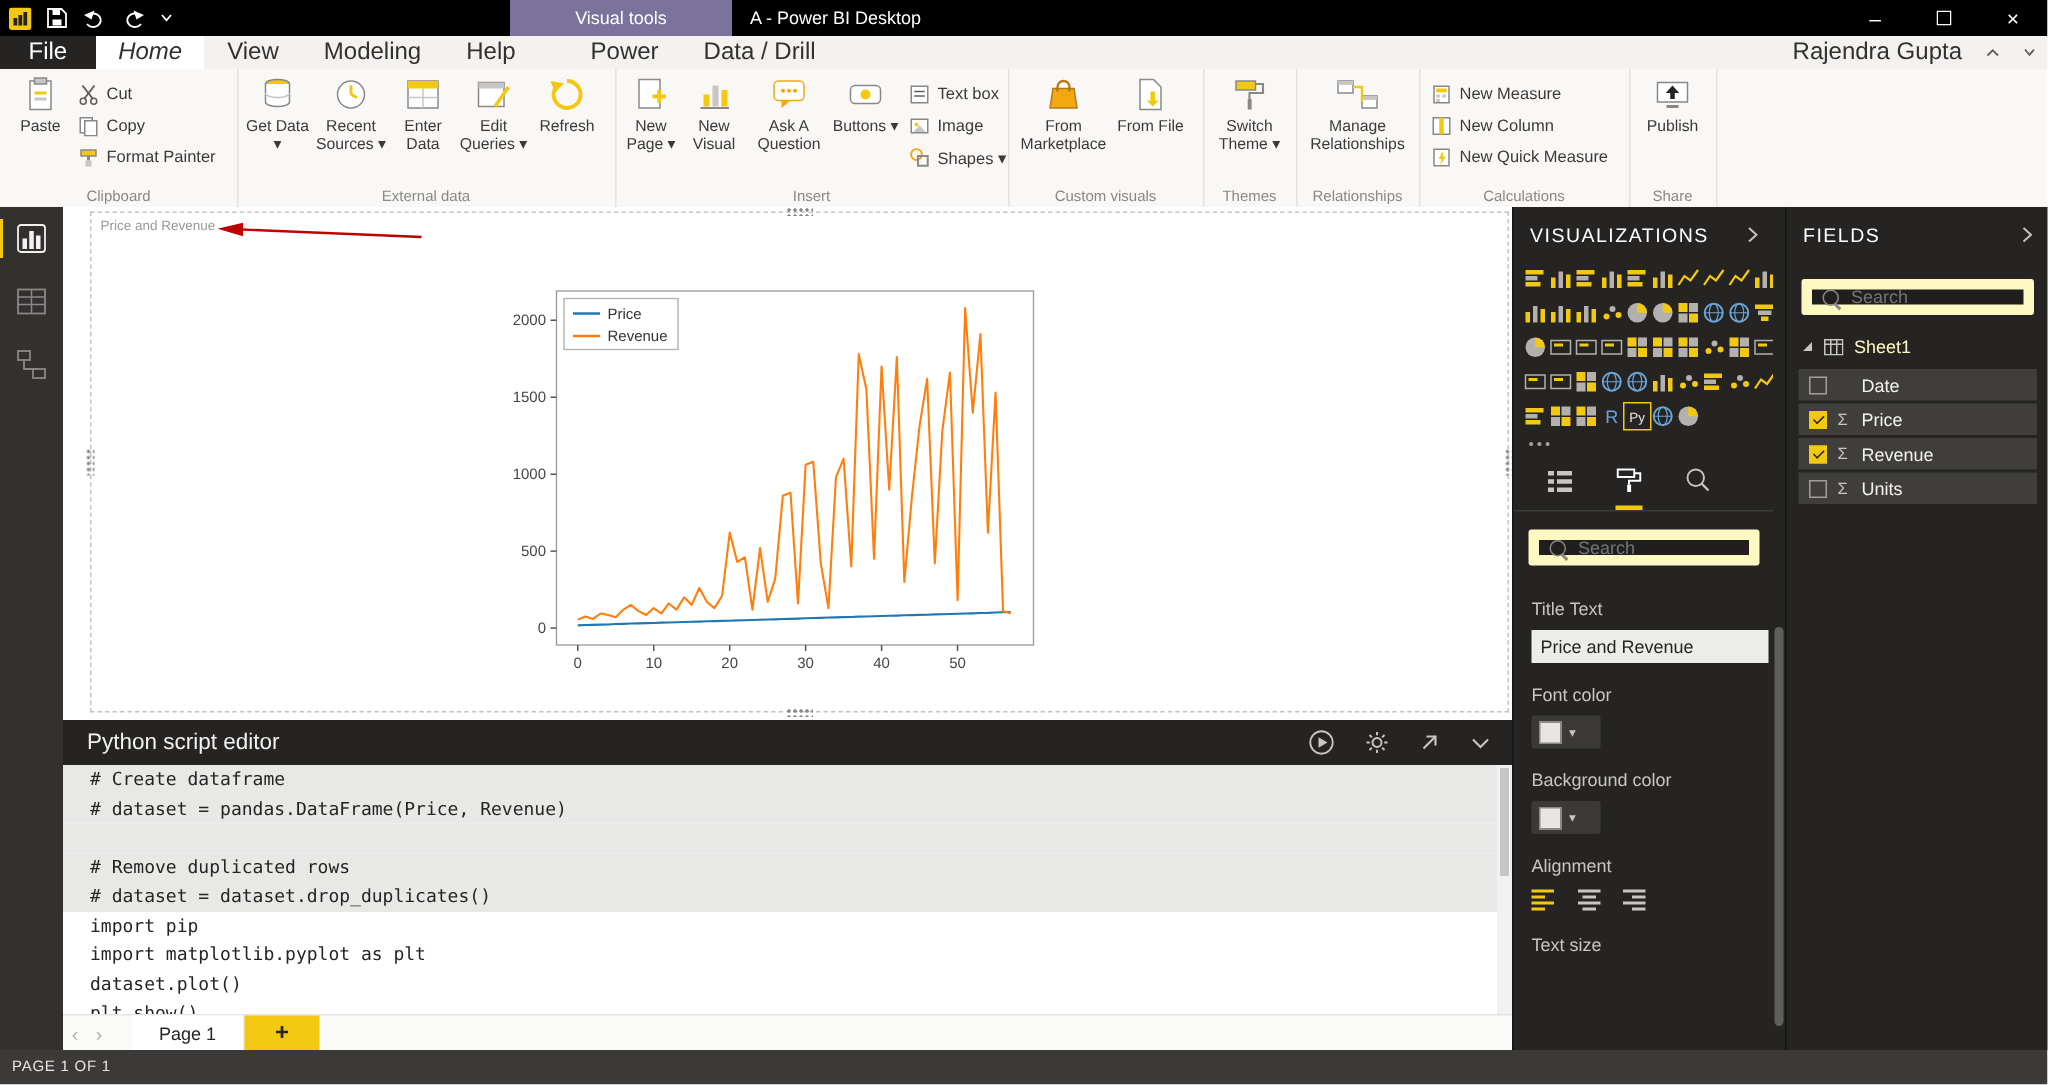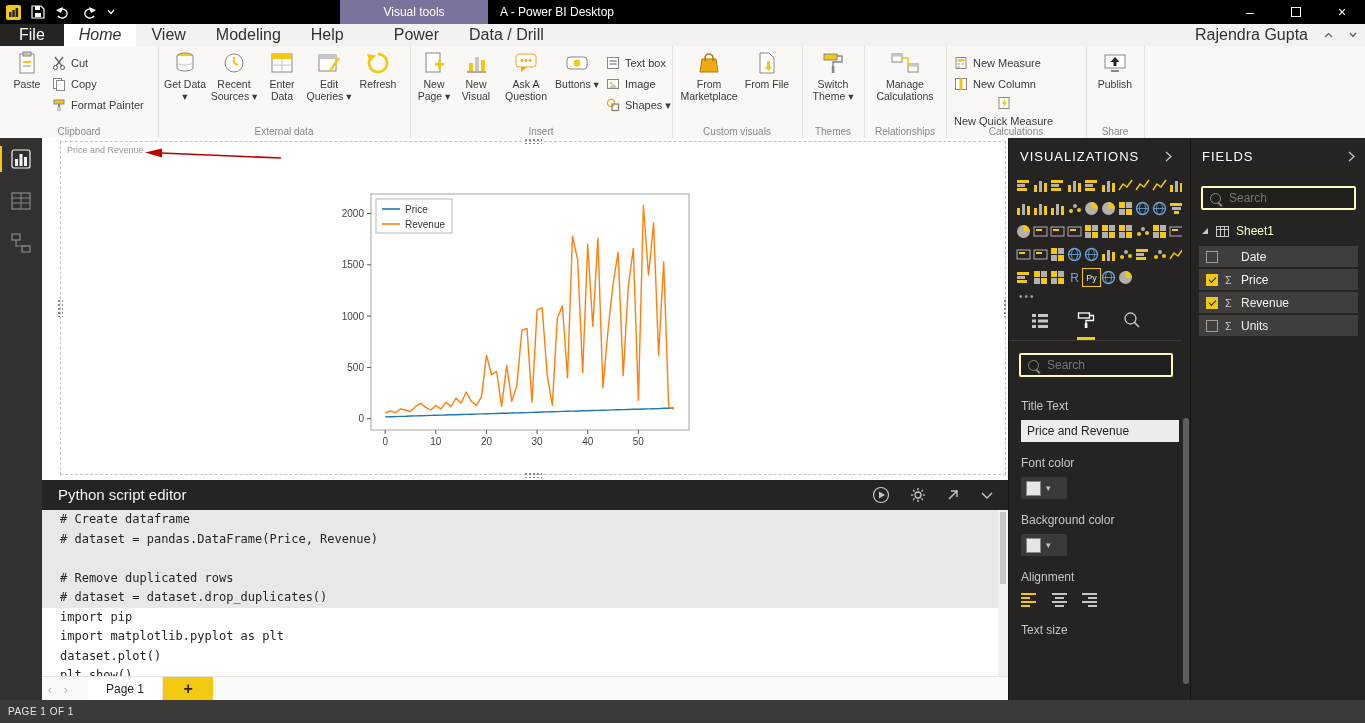--- a/index.html
+++ b/index.html
@@ -76,21 +76,21 @@
   #fieldspanel{left:1190px;width:175px;}
   .panelheader{height:36px;display:flex;align-items:center;justify-content:space-between;padding:0 11px;
                font-size:13px;letter-spacing:1px;color:#fff;}
   #vizgrid{display:grid;grid-template-columns:repeat(10,1fr);gap:8px 2px;padding:4px 7px 2px;}
   .vzcell{width:15px;height:15px;display:flex;align-items:center;justify-content:center;}
   .vzcell.sel{outline:1.5px solid #f2c811;outline-offset:1px;}
   .more{padding:4px 10px 0;color:#a19f9d;font-size:10px;letter-spacing:2px;}
   #viztabs{display:flex;align-items:flex-end;gap:28px;padding:6px 22px 0;height:32px;border-bottom:1px solid #3b3a39;}
   .viztab{padding-bottom:8px;border-bottom:3px solid transparent;}
   .viztab.active{border-bottom-color:#f2c811;}
-  .searchbox{margin:12px 10px 4px;height:24px;background:#201f1e;border:2px solid #fef9c3;border-radius:2px;
+  .searchbox{margin:12px 10px 4px;height:24px;background:#201f1e;border:7px solid #fef9c3;border-radius:2px;
              display:flex;align-items:center;padding:0 7px;gap:6px;box-sizing:border-box;}
   .searchbox input{background:transparent;border:none;outline:none;color:#c8c6c4;font-size:12px;width:100%;
                    font-family:"Liberation Sans",sans-serif;}
   .mag{width:9px;height:9px;border:1.4px solid #8a8886;border-radius:50%;position:relative;flex:none;}
   .mag::after{content:"";position:absolute;left:8px;top:8px;width:5px;height:1.6px;background:#8a8886;transform:rotate(45deg);transform-origin:0 0;}
   .fmt{padding:4px 12px;}
   .fmtlabel{font-size:12px;color:#c8c6c4;margin:14px 0 7px;}
   .fmtinput{width:146px;height:22px;background:#ececeb;border:none;color:#252423;font-size:12px;padding:0 6px;
             font-family:"Liberation Sans",sans-serif;}
   .colorchip{width:46px;height:22px;background:#3b3a39;display:flex;align-items:center;gap:5px;padding:0 5px;
@@ -407,21 +407,21 @@
     <div class="bb" style="left:4px;width:74px;">
       <span class="ricon">
           <svg width="28" height="24">
             <rect x="1" y="3" width="10" height="8" fill="#fff" stroke="#8a8886"></rect>
             <rect x="1" y="3" width="10" height="2.6" fill="#c8c6c4"></rect>
             <rect x="17" y="13" width="10" height="8" fill="#fff" stroke="#8a8886"></rect>
             <rect x="17" y="13" width="10" height="2.6" fill="#c8c6c4"></rect>
             <path d="M11,7 h6 v10" fill="none" stroke="#f2c811" stroke-width="1.6"></path>
           </svg>
         </span>
-      <span>Manage Calculations</span>
+      <span>Manage Relationships</span>
     </div>
     <div class="grp-label">Relationships</div>
   </div>
 
   <div class="grp" style="left:946px;width:140px;">
     <div class="sb" style="left:8px;top:8px;">
       <span>
           <svg width="14" height="14">
             <rect x="2" y="1.5" width="10" height="11" fill="#fff" stroke="#8a8886"></rect>
             <rect x="3.5" y="3" width="7" height="2.6" fill="#f2c811"></rect>
@@ -434,21 +434,21 @@
     </div>
     <div class="sb" style="left:8px;top:29px;">
       <span>
           <svg width="14" height="14">
             <rect x="1.5" y="1.5" width="11" height="11" fill="#fff" stroke="#8a8886"></rect>
             <rect x="5.5" y="1.5" width="3" height="11" fill="#f2c811"></rect>
           </svg>
         </span>
       <span>New Column</span>
     </div>
-    <div class="sb" style="left:8px;top:50px;flex-direction:column;">
+    <div class="sb" style="left:8px;top:50px;">
       <span>
           <svg width="14" height="14">
             <rect x="2" y="1.5" width="10" height="11" fill="#fff" stroke="#8a8886"></rect>
             <polygon points="8,2.5 5,8 7,8 6,12 10,6.5 8,6.5" fill="#f2c811"></polygon>
           </svg>
         </span>
       <span>New Quick Measure</span>
     </div>
     <div class="grp-label">Calculations</div>
   </div>

